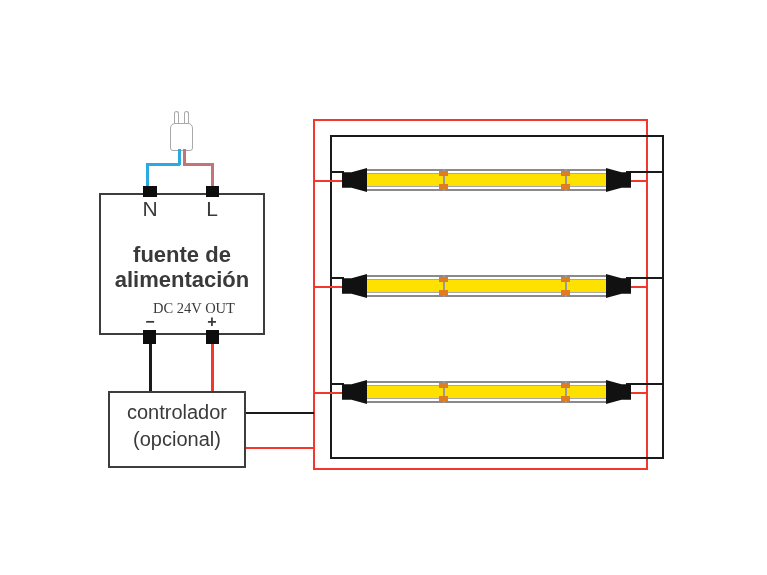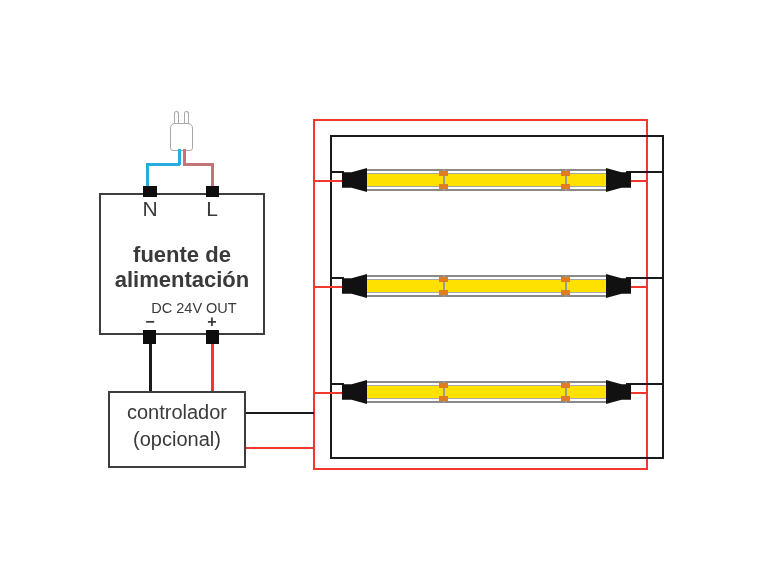--- a/index.html
+++ b/index.html
@@ -68,21 +68,21 @@
   <div class="box" style="left:99px;top:193px;width:166px;height:142px;"></div>
   <div class="terminal" style="left:143px;top:186px;width:14px;height:11px;"></div>
   <div class="terminal" style="left:206px;top:186px;width:13px;height:11px;"></div>
   <div class="terminal" style="left:143px;top:330px;width:13px;height:14px;"></div>
   <div class="terminal" style="left:206px;top:330px;width:13px;height:14px;"></div>
 
   <div class="label lbl-term" style="left:138px;top:197px;width:24px;">N</div>
   <div class="label lbl-term" style="left:200px;top:197px;width:24px;">L</div>
   <div class="label lbl-bold" style="left:99px;top:243px;width:166px;">fuente de</div>
   <div class="label lbl-bold" style="left:99px;top:268px;width:166px;">alimentación</div>
-  <div class="label lbl-sm" style="left:99px;top:301px;width:190px;">DC 24V OUT</div>
+  <div class="label lbl-sm" style="left:99px;top:301px;width:190px;font-family:Liberation Serif, serif;">DC 24V OUT</div>
   <div class="label lbl-pm" style="left:138px;top:313px;width:24px;">−</div>
   <div class="label lbl-pm" style="left:200px;top:313px;width:24px;">+</div>
 
   <div class="box" style="left:108px;top:391px;width:138px;height:77px;"></div>
   <div class="label lbl-ctrl" style="left:108px;top:401px;width:138px;">controlador</div>
   <div class="label lbl-ctrl" style="left:108px;top:428px;width:138px;">(opcional)</div>
 
   <div id="strips-layer" class="abs" style="left:0;top:0;width:0;height:0;">
       <div class="wire w-neg" style="left:330px;top:171px;width:14px;height:2px;"></div>
       <div class="wire w-pos" style="left:313px;top:180px;width:34px;height:2px;"></div>

